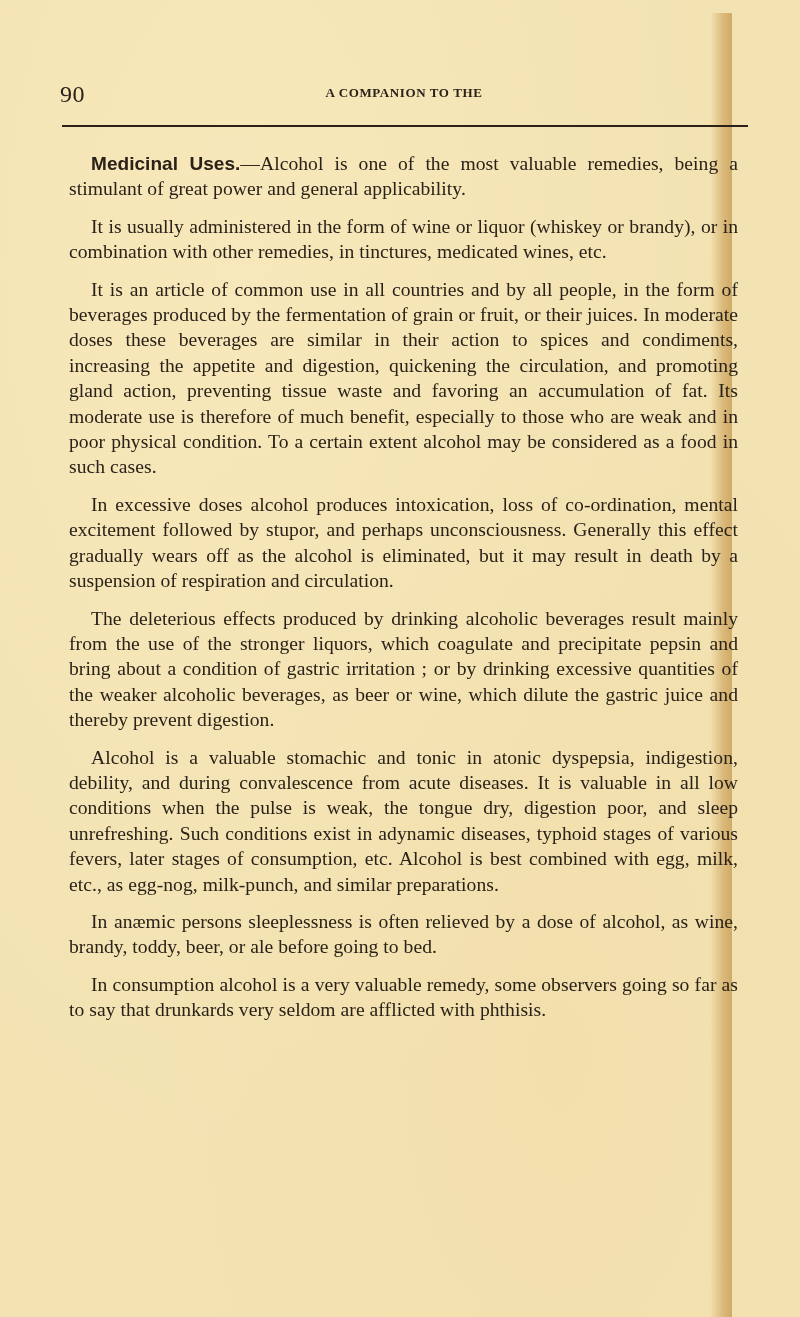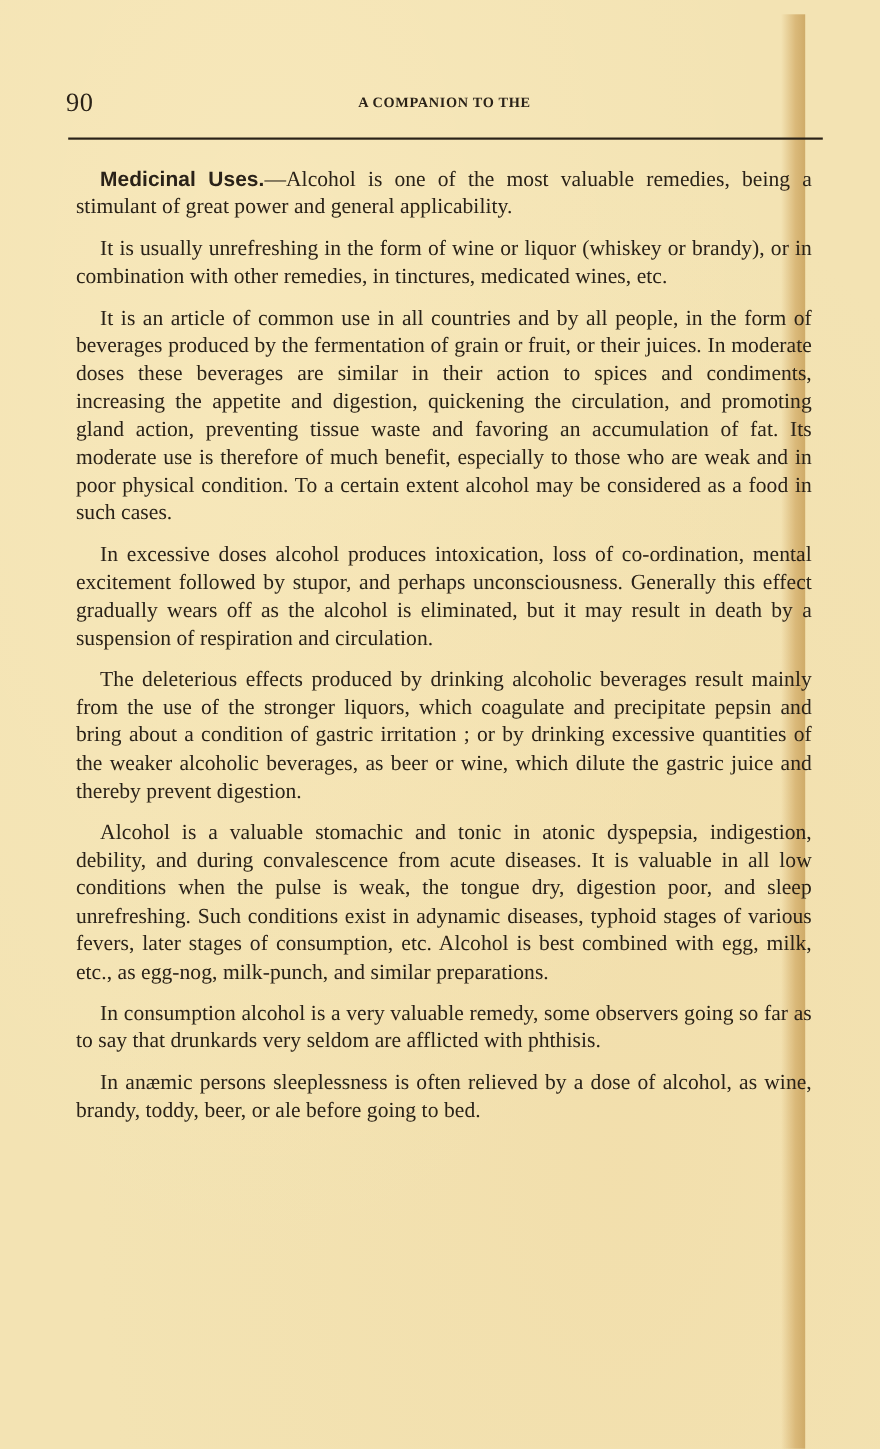--- a/index.html
+++ b/index.html
@@ -98,21 +98,21 @@
 
   <div class="running-head">
     <span class="page-number">90</span>
     <span class="head-title">A COMPANION TO THE</span>
   </div>
 
   <div class="rule"></div>
 
   <div class="body-text">
     <p><span class="section-heading">Medicinal Uses.</span><span>—Alcohol is one of the most valuable remedies, being a stimulant of great power and general applicability.</span></p>
-    <p>It is usually unrefreshing in the form of wine or liquor (whiskey or brandy), or in combination with other remedies, in tinctures, medicated wines, etc.</p>
+    <p>It is usually administered in the form of wine or liquor (whiskey or brandy), or in combination with other remedies, in tinctures, medicated wines, etc.</p>
     <p>It is an article of common use in all countries and by all people, in the form of beverages produced by the fermentation of grain or fruit, or their juices. In moderate doses these beverages are similar in their action to spices and condiments, increasing the appetite and digestion, quickening the circulation, and promoting gland action, preventing tissue waste and favoring an accumulation of fat. Its moderate use is therefore of much benefit, especially to those who are weak and in poor physical condition. To a certain extent alcohol may be considered as a food in such cases.</p>
     <p>In excessive doses alcohol produces intoxication, loss of co-ordination, mental excitement followed by stupor, and perhaps unconsciousness. Generally this effect gradually wears off as the alcohol is eliminated, but it may result in death by a suspension of respiration and circulation.</p>
     <p>The deleterious effects produced by drinking alcoholic beverages result mainly from the use of the stronger liquors, which coagulate and precipitate pepsin and bring about a condition of gastric irritation ; or by drinking excessive quantities of the weaker alcoholic beverages, as beer or wine, which dilute the gastric juice and thereby prevent digestion.</p>
     <p>Alcohol is a valuable stomachic and tonic in atonic dyspepsia, indigestion, debility, and during convalescence from acute diseases. It is valuable in all low conditions when the pulse is weak, the tongue dry, digestion poor, and sleep unrefreshing. Such conditions exist in adynamic diseases, typhoid stages of various fevers, later stages of consumption, etc. Alcohol is best combined with egg, milk, etc., as egg-nog, milk-punch, and similar preparations.</p>
+    <p>In anæmic persons sleeplessness is often relieved by a dose of alcohol, as wine, brandy, toddy, beer, or ale before going to bed.</p>
     <p>In consumption alcohol is a very valuable remedy, some observers going so far as to say that drunkards very seldom are afflicted with phthisis.</p>
-    <p>In anæmic persons sleeplessness is often relieved by a dose of alcohol, as wine, brandy, toddy, beer, or ale before going to bed.</p>
   </div>
 </div>
 
 </body></html>

